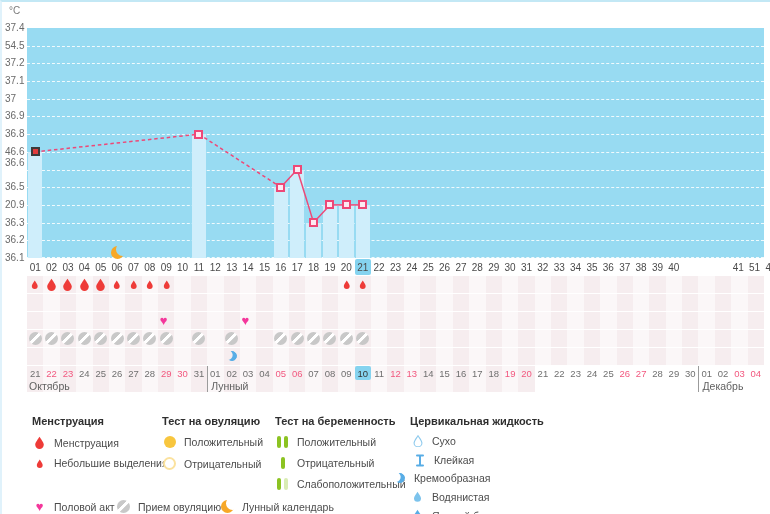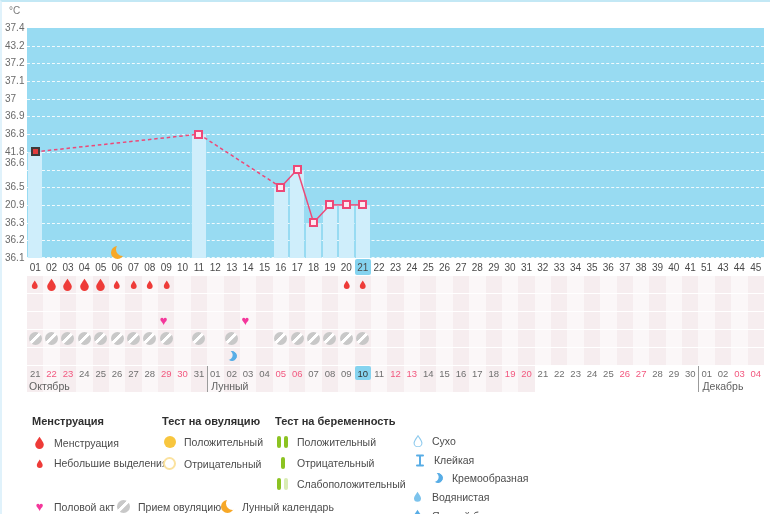--- a/index.html
+++ b/index.html
@@ -48,27 +48,27 @@
                font-size:10.5px;color:#4c4c4c;white-space:nowrap;}
   .iconbox{width:15px;display:flex;justify-content:center;align-items:center;flex:0 0 auto;}
 </style>
 </head>
 <body>
 
 <div class="page">
   <div class="unit">°C</div>
   <div id="yaxis">
       <span class="ylabel" style="top: 20px;">37.4</span>
-      <span class="ylabel" style="top: 37.6923px;">43.2</span>
+      <span class="ylabel" style="top: 37.6923px;">54.5</span>
       <span class="ylabel" style="top: 55.3846px;">37.2</span>
       <span class="ylabel" style="top: 73.0769px;">37.1</span>
       <span class="ylabel" style="top: 90.7692px;">37</span>
       <span class="ylabel" style="top: 108.462px;">36.9</span>
       <span class="ylabel" style="top: 126.154px;">36.8</span>
-      <span class="ylabel" style="top: 143.846px;">41.8</span>
+      <span class="ylabel" style="top: 143.846px;">46.6</span>
       <span class="ylabel" style="top: 155px;">36.6</span>
       <span class="ylabel" style="top: 179.231px;">36.5</span>
       <span class="ylabel" style="top: 196.923px;">20.9</span>
       <span class="ylabel" style="top: 214.615px;">36.3</span>
       <span class="ylabel" style="top: 232.308px;">36.2</span>
       <span class="ylabel" style="top: 250px;">36.1</span>
     </div>
   <div id="plot">
       <div class="gridline" style="top: 17.6923px;"></div>
       <div class="gridline" style="top: 35.3846px;"></div>
@@ -144,21 +144,21 @@
       <div class="day-cell" style="width: 16.3778px;">31</div>
       <div class="day-cell" style="width: 16.3778px;">32</div>
       <div class="day-cell" style="width: 16.3778px;">33</div>
       <div class="day-cell" style="width: 16.3778px;">34</div>
       <div class="day-cell" style="width: 16.3778px;">35</div>
       <div class="day-cell" style="width: 16.3778px;">36</div>
       <div class="day-cell" style="width: 16.3778px;">37</div>
       <div class="day-cell" style="width: 16.3778px;">38</div>
       <div class="day-cell" style="width: 16.3778px;">39</div>
       <div class="day-cell" style="width: 16.3778px;">40</div>
-      <div class="day-cell" style="width: 16.3778px;">41</div>
+      <div class="day-cell" style="width: 16.3778px; margin-left: 48px;">41</div>
       <div class="day-cell" style="width: 16.3778px;">51</div>
       <div class="day-cell" style="width: 16.3778px;">43</div>
       <div class="day-cell" style="width: 16.3778px;">44</div>
       <div class="day-cell" style="width: 16.3778px;">45</div>
     </div>
   <div id="rows">
       <div class="icon-row">
         <span w="5.5" class="row-icon" style="left: 19.0667px; top: 2px;">
           <svg width="11" height="13" viewBox="0 0 12 14" style="display: block;">
             <path d="M6 0.6 C4.7 2.9 1.3 6.8 1.3 9.3 A4.7 4.7 0 0 0 10.7 9.3 C10.7 6.8 7.3 2.9 6 0.6 Z" fill="#ee3b38"></path>
@@ -351,41 +351,42 @@
       </div>
       <div class="legend-item" style="left: 273px; top: 72px;">
         <span class="iconbox">
           <span style="display: inline-flex;">
             <span class="gbar"></span>
             <span class="gbar pale"></span>
           </span>
         </span>
         <span>Слабоположительный</span>
       </div>
+      <div class="legend-title" style="left: 408px; top: 9px;">Цервикальная жидкость</div>
       <div class="legend-item" style="left: 408px; top: 29px;">
         <span class="iconbox">
           <span>
             <svg width="10" height="12" viewBox="0 0 12 14" style="display: block;">
               <path d="M6 0.6 C4.7 2.9 1.3 6.8 1.3 9.3 A4.7 4.7 0 0 0 10.7 9.3 C10.7 6.8 7.3 2.9 6 0.6 Z" fill="#fff" stroke="#8ecaed" stroke-width="1.3"></path>
             </svg>
           </span>
         </span>
         <span>Сухо</span>
       </div>
       <div class="legend-item" style="left: 410px; top: 47.5px;">
         <span class="iconbox">
           <span>
             <svg width="10" height="13" viewBox="0 0 10 13" style="display: block;">
               <path d="M2 1.5 H8 M5 1.5 V11.5 M2 11.5 H8" stroke="#58ade6" stroke-width="2" fill="none" stroke-linecap="round"></path>
             </svg>
           </span>
         </span>
         <span>Клейкая</span>
       </div>
-      <div class="legend-item" style="left: 428px; top: 66px;">
+      <div class="legend-item" style="left: 390px; top: 66px;">
         <span class="iconbox">
           <span class="comma-icon"></span>
         </span>
         <span>Кремообразная</span>
       </div>
       <div class="legend-item" style="left: 408px; top: 84.5px;">
         <span class="iconbox">
           <span>
             <svg width="9" height="11" viewBox="0 0 12 14" style="display: block;">
               <path d="M6 0.6 C4.7 2.9 1.3 6.8 1.3 9.3 A4.7 4.7 0 0 0 10.7 9.3 C10.7 6.8 7.3 2.9 6 0.6 Z" fill="#7cc3ec"></path>

